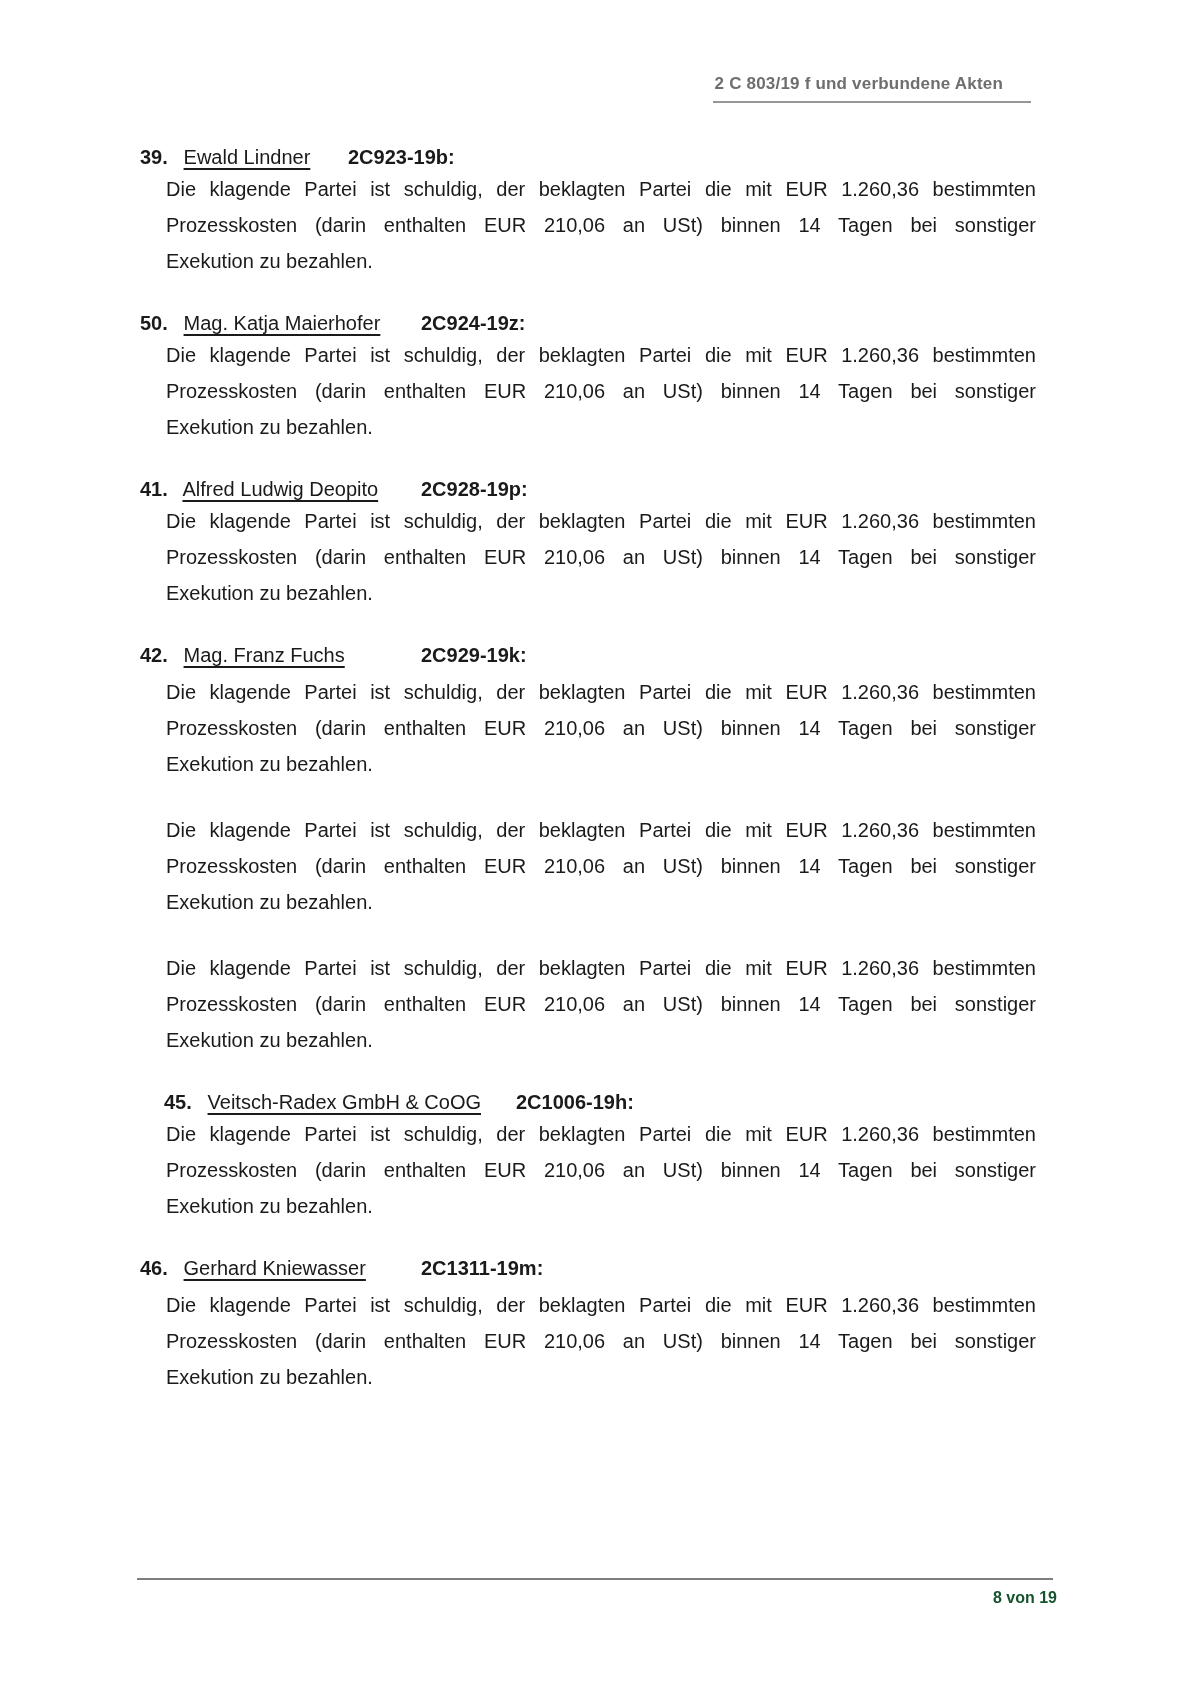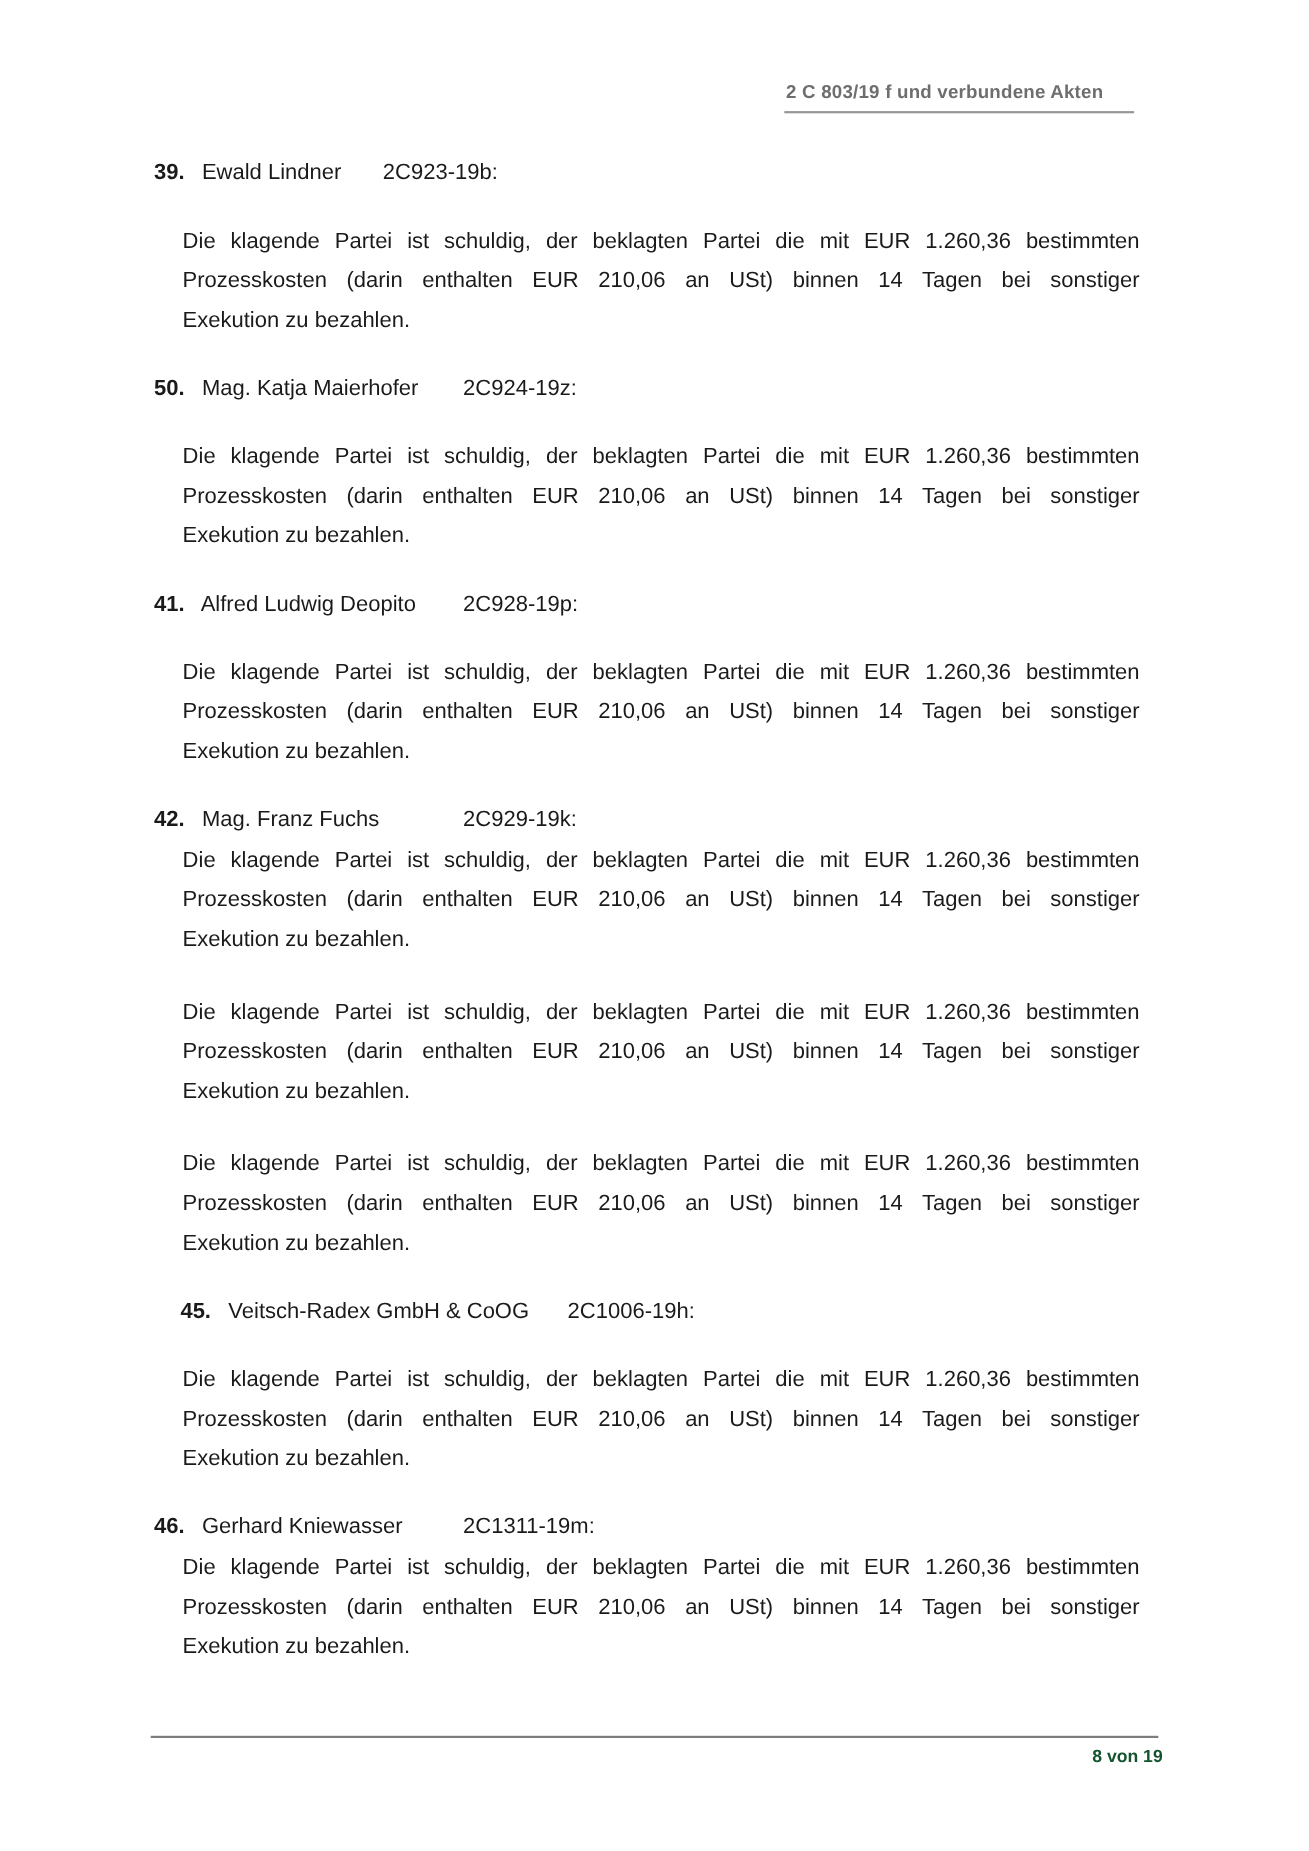--- a/index.html
+++ b/index.html
@@ -43,38 +43,39 @@
     line-height: 28px;
     white-space: nowrap;
   }
   .head-left { display: inline-block; }
   .entry-num {
     display: inline-block;
     width: 38px;
     font-weight: bold;
   }
   .entry-name {
+    text-decoration: underline;
     text-decoration-thickness: 1.5px;
     text-underline-offset: 4px;
     text-align: center;
   }
-  .entry-case { font-weight: normal; }
+  .entry-case { font-weight: bold; }
 
   
   .entry:nth-child(1) .head-left { min-width: 208px; }
   .entry:nth-child(2) .head-left { min-width: 281px; }
   .entry:nth-child(3) .head-left { min-width: 281px; }
   .entry:nth-child(4) .head-left { min-width: 281px; }
   .entry:nth-child(5) .head-left { min-width: 208px; }
   .entry:nth-child(6) .head-left { min-width: 281px; }
   .entry:nth-child(7) .head-left { min-width: 352px; margin-left: 24px; }
   .entry:nth-child(8) .head-left { min-width: 281px; }
 
   .entry-para {
-    margin: 30px 0 0 26px;
+    margin: 0 0 0 26px;
     width: 870px;
     font-size: 20px;
     line-height: 36px;
   }
   .entry.tight .entry-para { margin-top: 5px; }
   .pline {
     text-align: justify;
     text-align-last: justify;
   }
   .pline:last-child {

